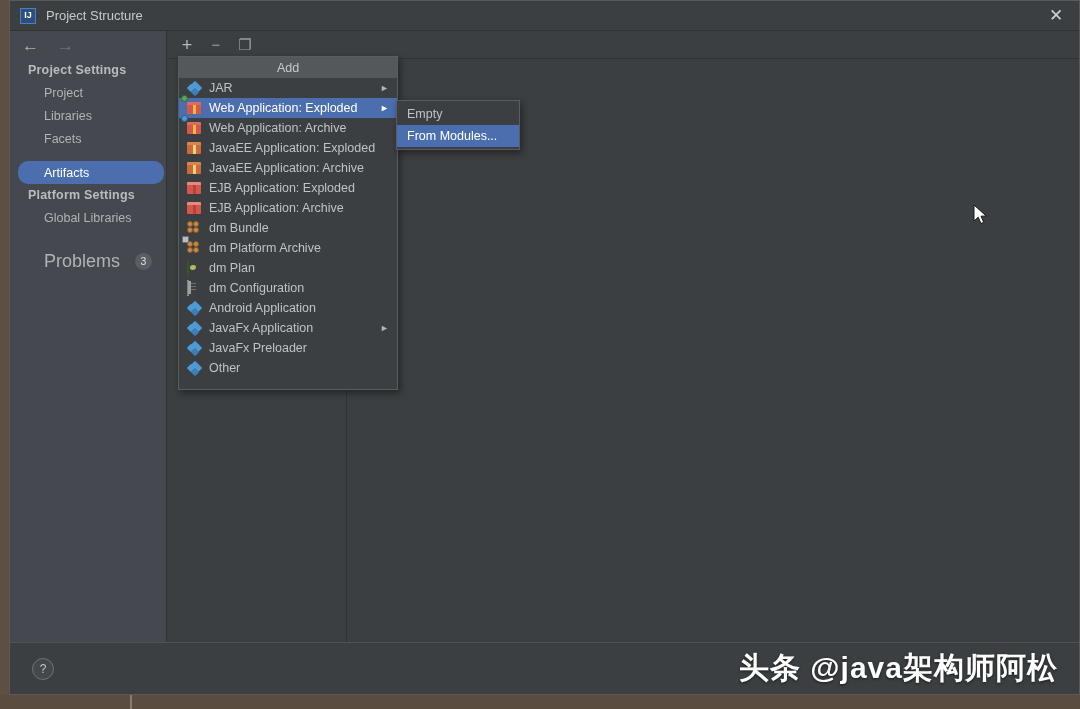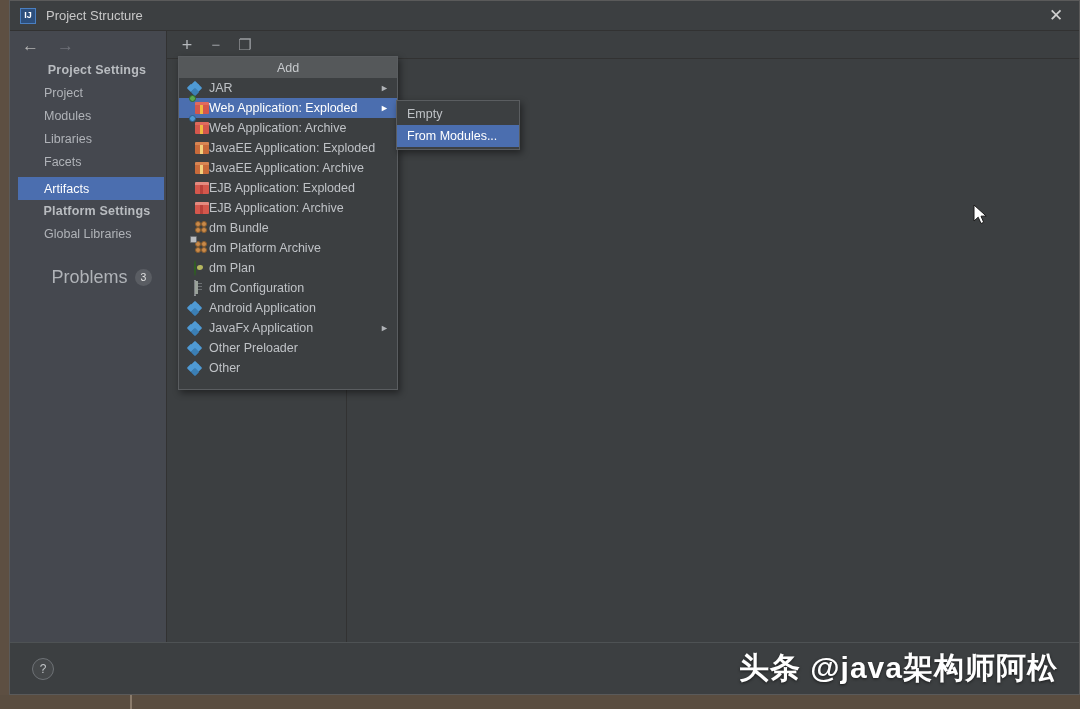--- a/index.html
+++ b/index.html
@@ -27,21 +27,21 @@
   .desktop-bottom-line {
     position: absolute; left: 130px; bottom: 0; width: 2px; height: 14px;
     background: #8a7b6b;
   }
 
   
   .window {
     position: absolute; left: 9px; top: 0; width: 1071px; height: 695px;
     background: #701a75;
     border: 1px solid #5a5a5a;
-    display: flex; flex-direction: column; text-align: center;
+    display: flex; flex-direction: column;
   }
 
   
   .titlebar {
     height: 30px; background: #3c3f41;
     display: flex; align-items: center;
     border-bottom: 1px solid #323232;
     position: relative;
   }
   .app-icon {
@@ -82,21 +82,21 @@
     color: #b9bcc0; font-size: 12.5px; font-weight: bold;
     padding: 4px 0 4px 18px; letter-spacing: .2px;
   }
   .side-item {
     color: #b0b3b8; font-size: 12.5px;
     height: 23px; display: flex; align-items: center;
     padding-left: 34px; cursor: pointer;
   }
   .side-item.selected {
     background: #4b6eaf; color: #ffffff;
-    margin: 4px 2px 0 8px; border-radius: 0;
+    margin: 11px 2px 0 8px; border-radius: 10px;
     padding-left: 26px;
   }
   .side-spacer { height: 20px; }
   .side-problems {
     display: flex; align-items: center; height: 24px;
     padding-left: 34px; padding-right: 14px; cursor: pointer;
   }
   .side-problems .plabel { color: #b0b3b8; font-size: 18px; flex: 1; }
   .badge {
     width: 17px; height: 17px; border-radius: 50%;
@@ -267,21 +267,20 @@
   <div class="wbody">
 
     <div class="sidebar">
       <div class="nav-row">
         <span class="nav-arrow">←</span>
         <span class="nav-arrow dim">→</span>
       </div>
 
       <div class="side-group">Project Settings</div>
       <div class="side-item">Project</div>
-      <div class="side-item">Modules</div>
       <div class="side-item">Libraries</div>
       <div class="side-item">Facets</div>
       <div class="side-item selected">Artifacts</div>
 
       <div class="side-group">Platform Settings</div>
       <div class="side-item">Global Libraries</div>
 
       <div class="side-spacer"></div>
       <div class="side-problems">
         <span class="plabel">Problems</span>
@@ -401,21 +400,21 @@
 
     <div class="mi">
       <span class="ico diamond">
           <span class="dm-shape">
             <i></i>
             <i></i>
             <i></i>
             <i></i>
           </span>
         </span>
-      <span class="lbl">Other Preloader</span>
+      <span class="lbl">JavaFx Preloader</span>
     </div>
 
     <div class="mi">
       <span class="ico diamond">
           <span class="dm-shape">
             <i></i>
             <i></i>
             <i></i>
             <i></i>
           </span>

